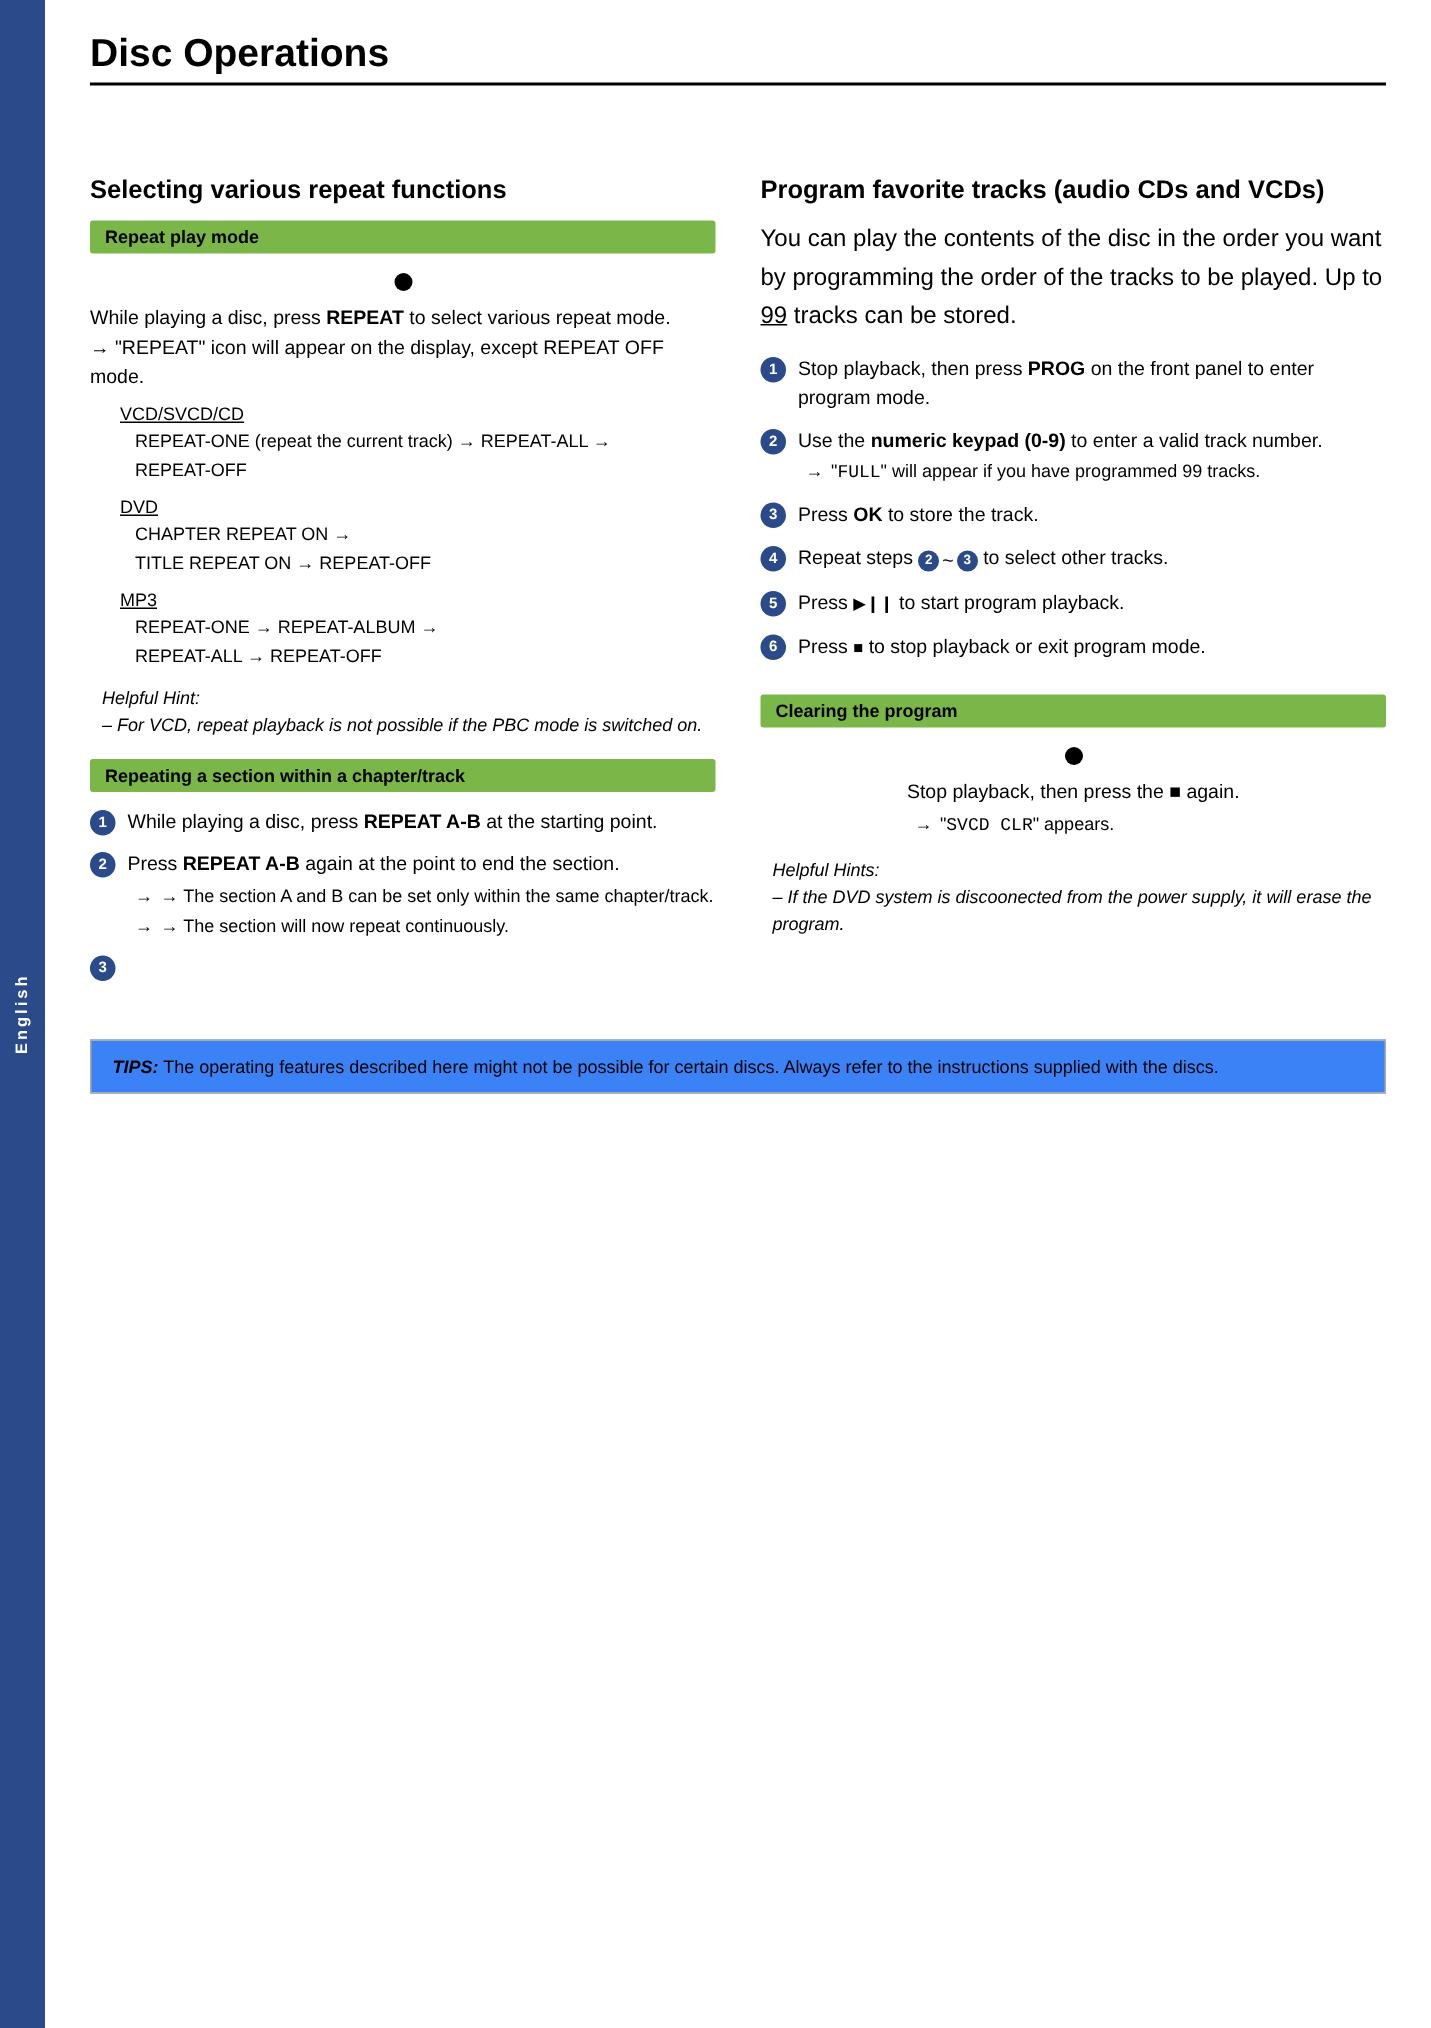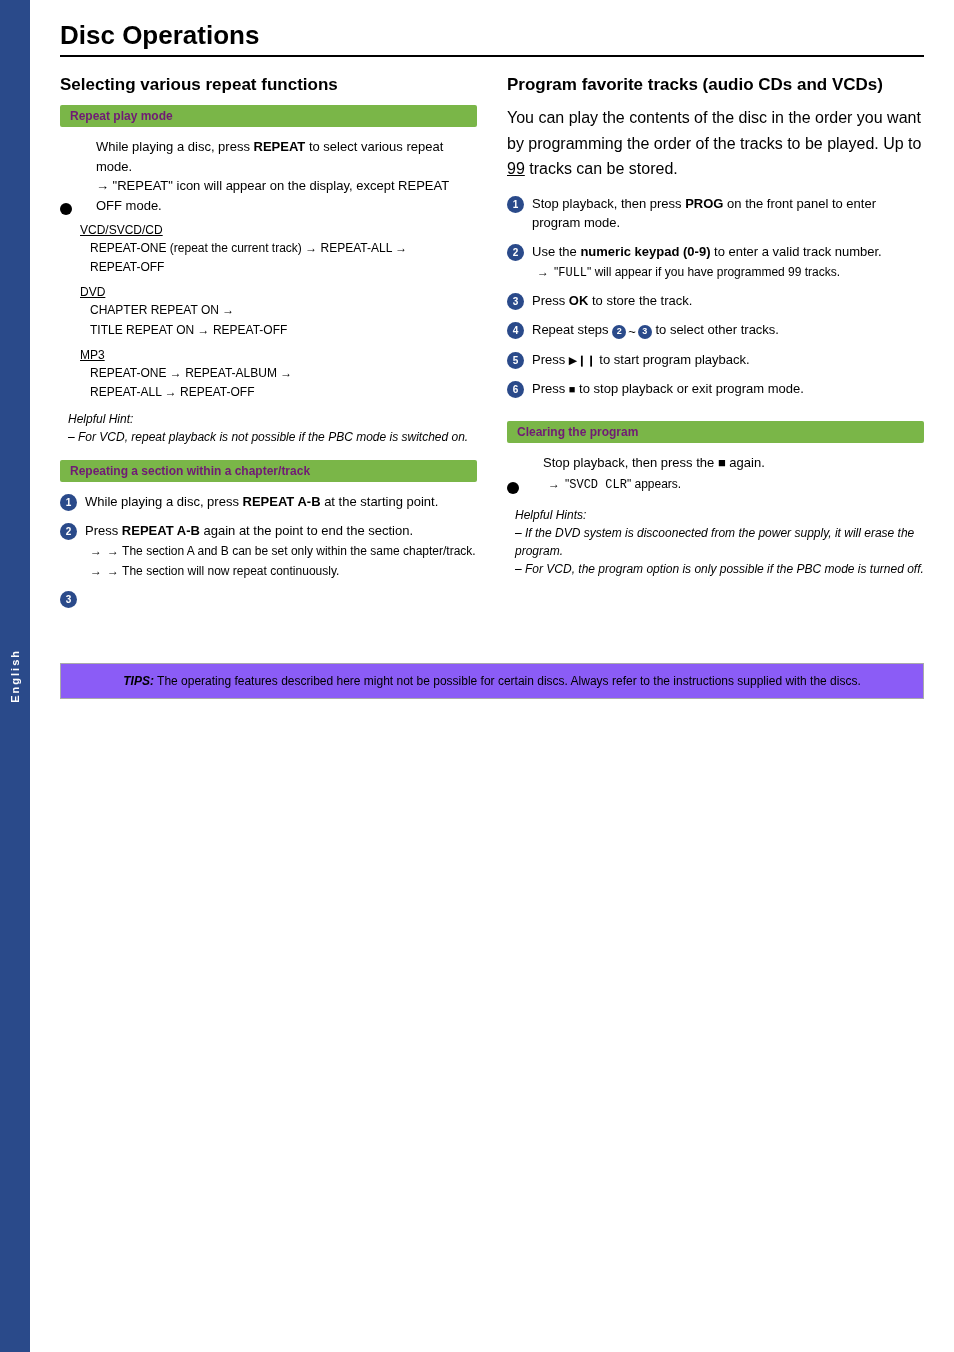--- a/index.html
+++ b/index.html
@@ -62,37 +62,39 @@
     }
     .col-right {
       flex: 1;
       min-width: 0;
     }
     
     .section-heading {
       font-size: 17px;
       font-weight: bold;
       margin-bottom: 10px;
+      margin-top: 42px;
     }
     
     .banner {
       background: #7ab648;
-      color: #701a75;
+      color: #000000;
       font-size: 12px;
       font-weight: bold;
       padding: 4px 10px;
       margin-bottom: 10px;
       border-radius: 2px;
     }
     
     .bullet-item {
       display: flex;
-      gap: 24px;
+      gap: 8px;
       margin-bottom: 8px;
-      align-items: flex-end;
+      align-items: center;
+      flex-direction: column;
     }
     .bullet-circle {
       width: 12px;
       height: 12px;
       border-radius: 50%;
       background: #000;
       flex-shrink: 0;
       margin-top: 3px;
     }
     .bullet-text {
@@ -161,25 +163,24 @@
       display: flex;
       gap: 5px;
       margin-left: 5px;
       margin-top: 2px;
       font-size: 12px;
     }
     
     .tips-bar {
       border: 1px solid #aaa;
       padding: 8px 14px;
-      margin-top: 46px;
+      margin-top: 30px;
       font-size: 12px;
       line-height: 1.5;
-      background: #8b5cf6;
-      text-align: center;
+      background: #3b82f6;
     }
     .tips-bar .tips-label {
       font-style: italic;
       font-weight: bold;
     }
     
     .page-number {
       font-size: 13px;
       font-weight: bold;
       margin-top: 8px;
@@ -343,21 +344,20 @@
             <div class="sub-arrow">
               <span>→</span>
               <span>"<span class="small-code">SVCD CLR</span>" appears.</span>
             </div>
           </div>
         </div>
 
         <div class="helpful-hint" style="margin-top:12px;">
           <span class="hint-title">Helpful Hints:</span><br>
           <span>– If the DVD system is discoonected from the power supply, it will erase the program.</span><br>
-          <span>– For VCD, the program option is only possible if the PBC mode is turned off.</span>
         </div>
 
       </div>
     </div>
 
     <div class="tips-bar">
       <span class="tips-label">TIPS:</span>
       <span>The operating features described here might not be possible for certain discs.  Always refer to the instructions supplied with the discs.</span>
     </div>
 

